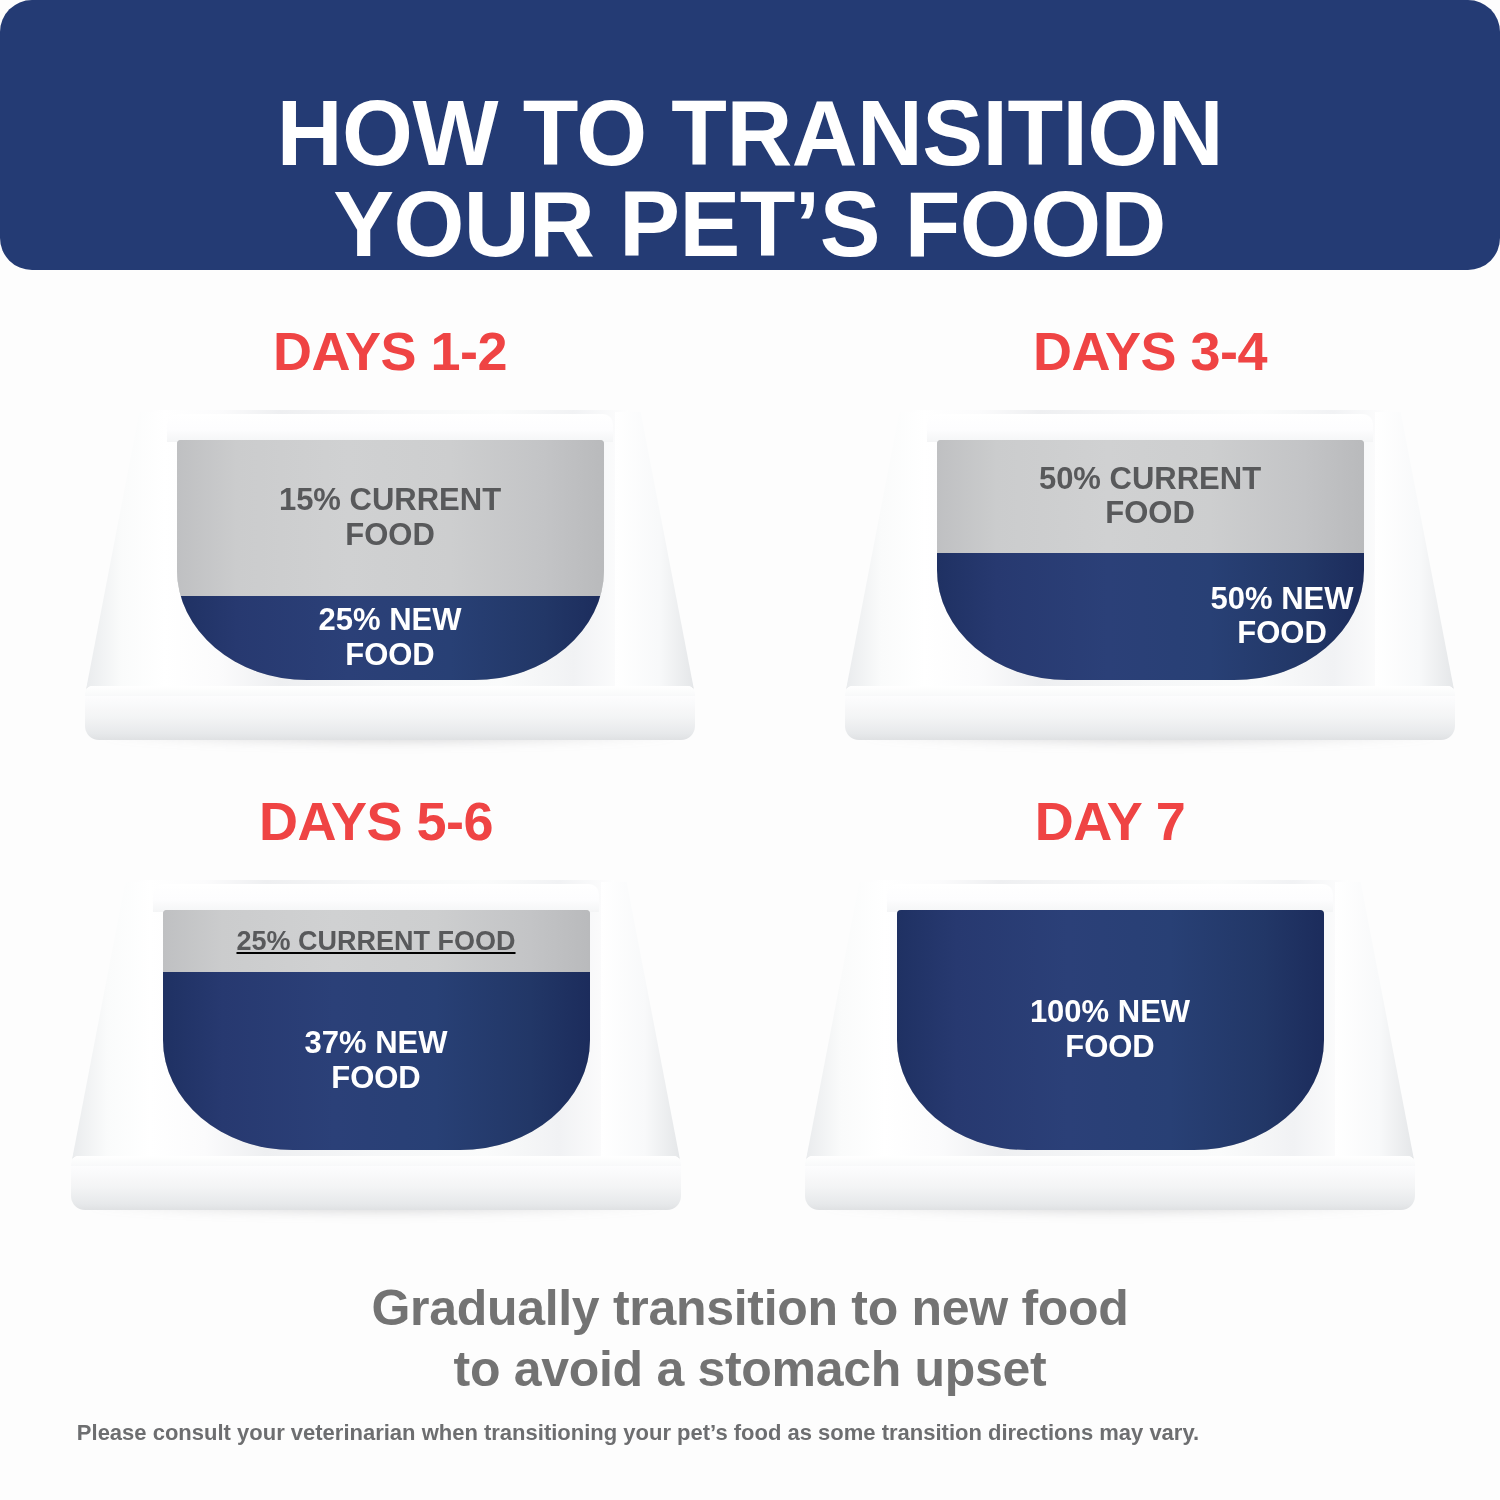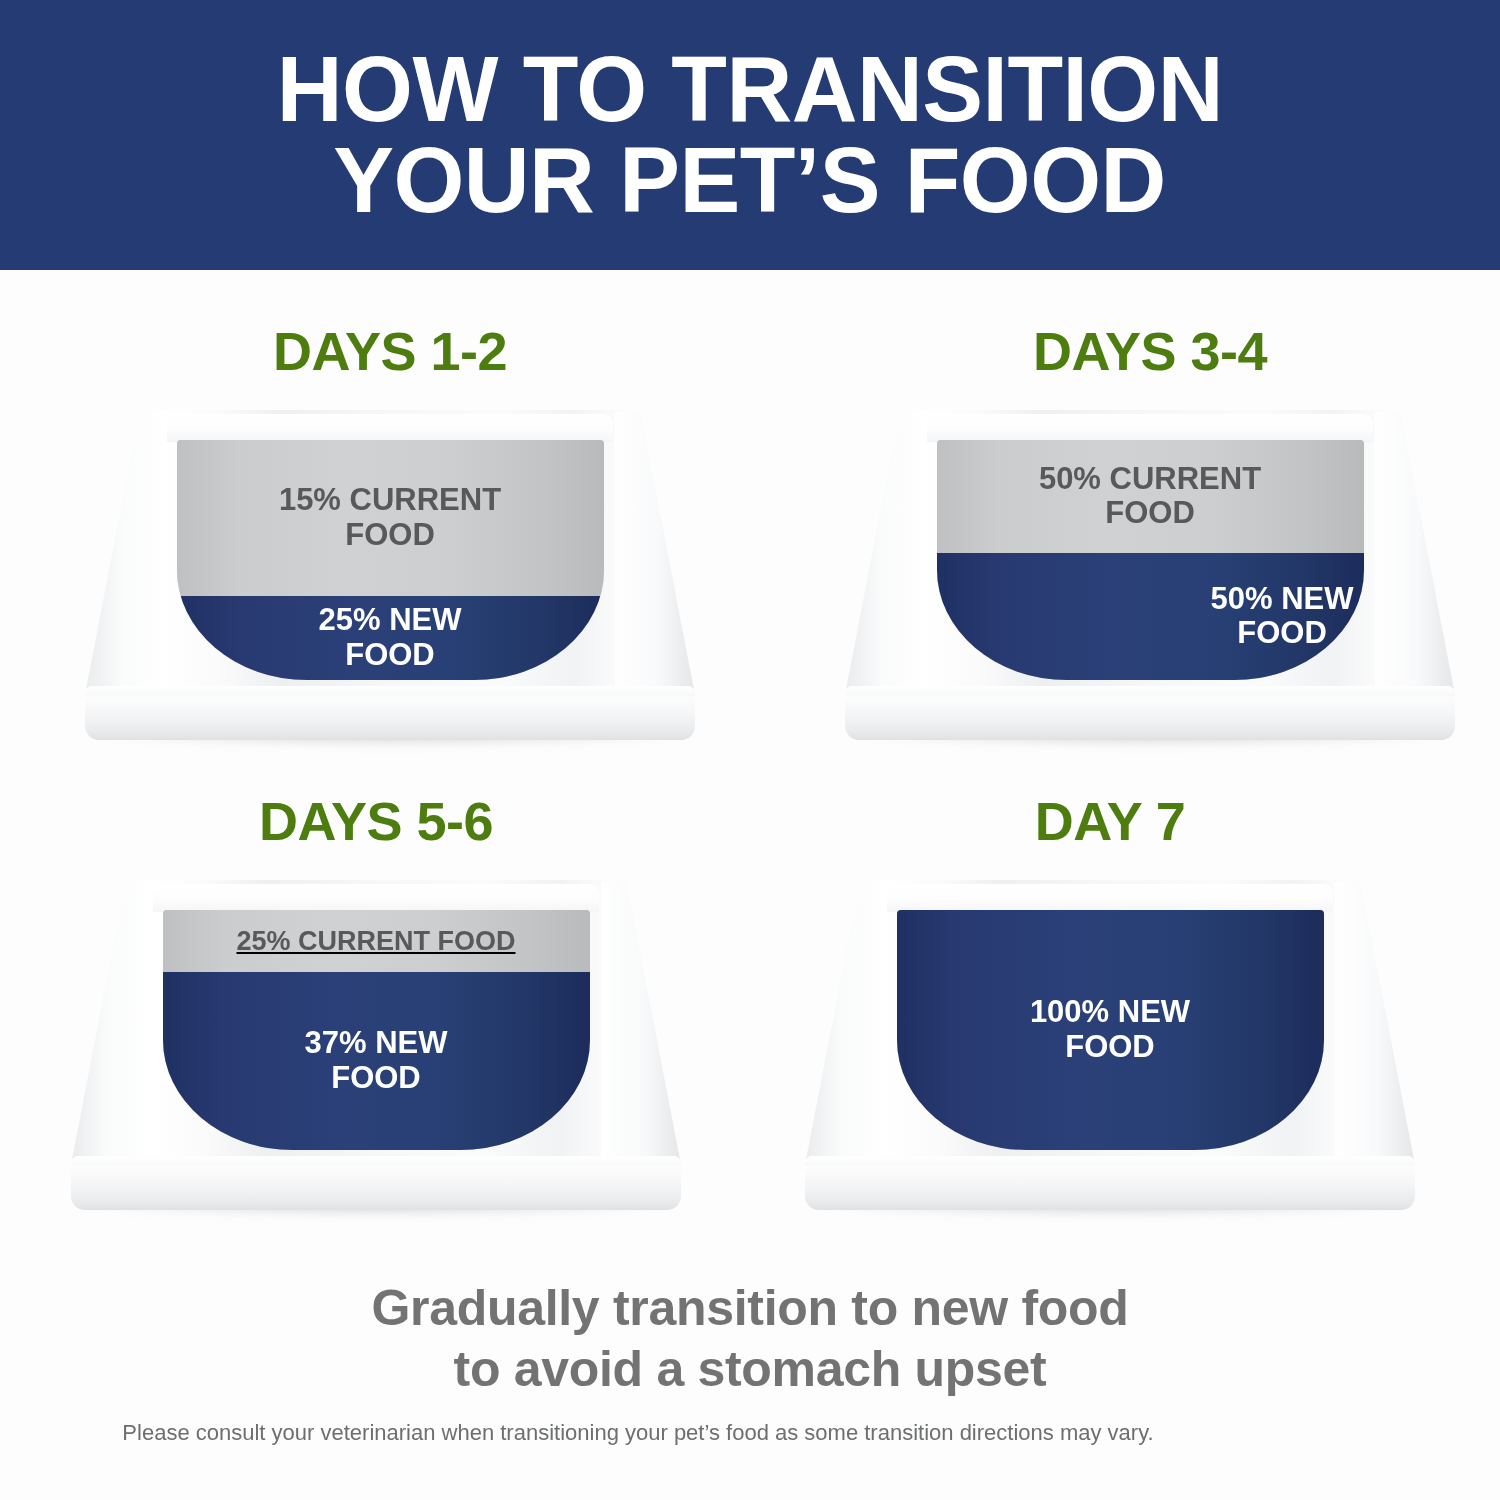--- a/index.html
+++ b/index.html
@@ -25,21 +25,22 @@
   .header {
     position: absolute;
     left: 0;
     top: 0;
     width: 1500px;
     height: 270px;
     background: #243b74;
     display: flex;
     flex-direction: column;
     align-items: center;
-    justify-content: center;
+    justify-content: flex-end;
+    border-radius: 32px;
   }
   .header-line {
     color: #ffffff;
     font-family: "Liberation Sans", sans-serif;
     font-weight: bold;
     font-size: 92px;
     line-height: 0.99;
     letter-spacing: -0.5px;
     text-align: center;
     transform: scaleX(0.99);
@@ -62,21 +63,21 @@
   .cell.c1 { left: 800px; top: 50px;  }
   .cell.c2 { left: 26px;  top: 520px; }
   .cell.c3 { left: 760px; top: 520px; }
 
   .day-title {
     position: absolute;
     left: 0;
     top: 0;
     width: 700px;
     text-align: center;
-    color: #4d7c0f;
+    color: #ef4444;
     font-family: "Liberation Sans", sans-serif;
     font-weight: bold;
     font-size: 54px;
     letter-spacing: -0.5px;
   }
 
   
   .bowl-wrap {
     position: absolute;
     left: 45px;
@@ -252,21 +253,21 @@
     letter-spacing: -0.3px;
   }
   .disclaimer {
     position: absolute;
     left: 0;
     top: 1420px;
     width: 1276px;
     text-align: center;
     color: #6d6e70;
     font-family: "Liberation Sans", sans-serif;
-    font-weight: normal;
+    font-weight: bold;
     font-size: 22px;
   }
 </style>
 </head>
 <body>
 
 <div class="page">
 
   <div class="header">
     <div class="header-line">HOW TO TRANSITION</div>

